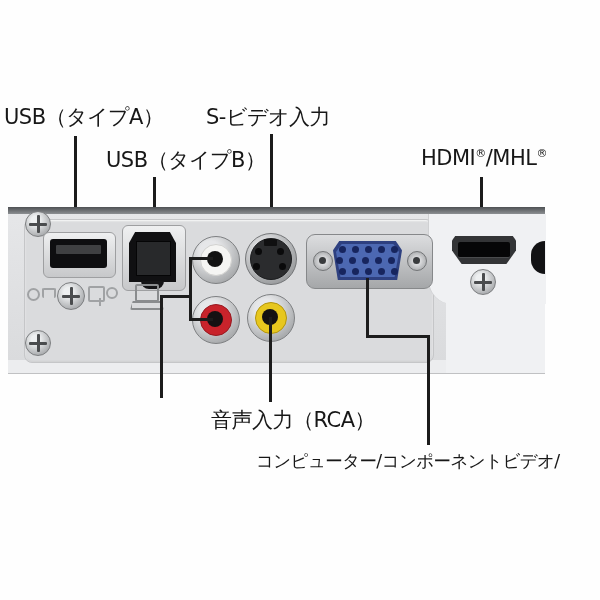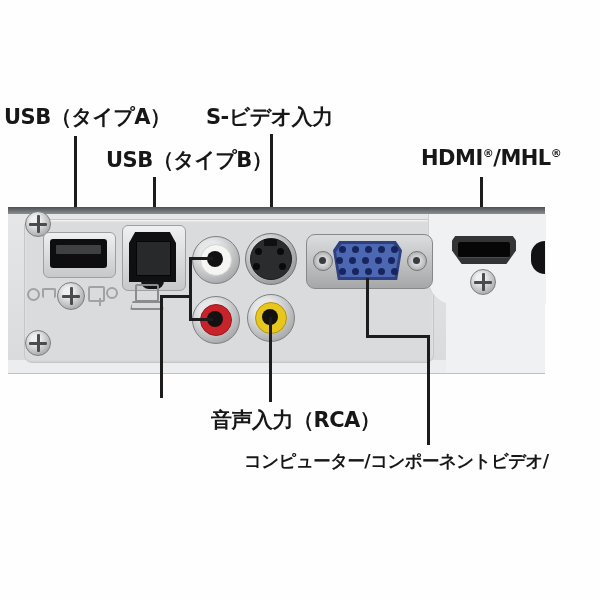--- a/index.html
+++ b/index.html
@@ -1,18 +1,18 @@
 <!DOCTYPE html>
 <html><head>
 <meta charset="utf-8">
 <style>
   html,body{margin:0;padding:0;background:#fff;}
   #stage{position:relative;width:600px;height:600px;background:#fefefe;overflow:hidden;
          font-family:"DejaVu Sans","Liberation Sans",sans-serif;}
-  .lbl{position:absolute;font-weight:700;color:#171717;font-size:21px;white-space:nowrap;letter-spacing:-0.5px;}
+  .lbl{position:absolute;font-weight:400;color:#171717;font-size:21px;white-space:nowrap;letter-spacing:-0.5px;}
   .lbl-sm{font-size:17.5px;letter-spacing:-0.6px;}
   .sup{font-size:11px;vertical-align:super;}
   .line{position:absolute;background:#1c1c1c;}
   .abs{position:absolute;}
   .circ{position:absolute;border-radius:50%;}
   
   .body-base{position:absolute;left:8px;top:207px;width:537px;height:166px;
              background:linear-gradient(#e6e7e9,#d9dadc);}
   .body-topedge{position:absolute;left:8px;top:207px;width:537px;height:7px;
              background:linear-gradient(#4e5154,#8c8f92);}
@@ -141,15 +141,15 @@
   <div class="line" style="left:160px;top:295px;width:32px;height:3px;"></div>
   <div class="line" style="left:160px;top:295px;width:3px;height:103px;"></div>
 
   <div class="line" style="left:269px;top:317px;width:3px;height:85px;"></div>
 
   <div class="line" style="left:366px;top:278px;width:3px;height:60px;"></div>
   <div class="line" style="left:366px;top:335px;width:64px;height:3px;"></div>
   <div class="line" style="left:427px;top:335px;width:3px;height:110px;"></div>
 
   <div class="lbl" style="left:211px;top:406px;">音声入力（RCA）</div>
-  <div class="lbl lbl-sm" style="left:244px;top:449px;text-align:center;">コンピューター/コンポーネントビデオ/</div>
+  <div class="lbl lbl-sm" style="left:256px;top:449px;text-align:center;">コンピューター/コンポーネントビデオ/</div>
 
 </div>
 
 </body></html>

